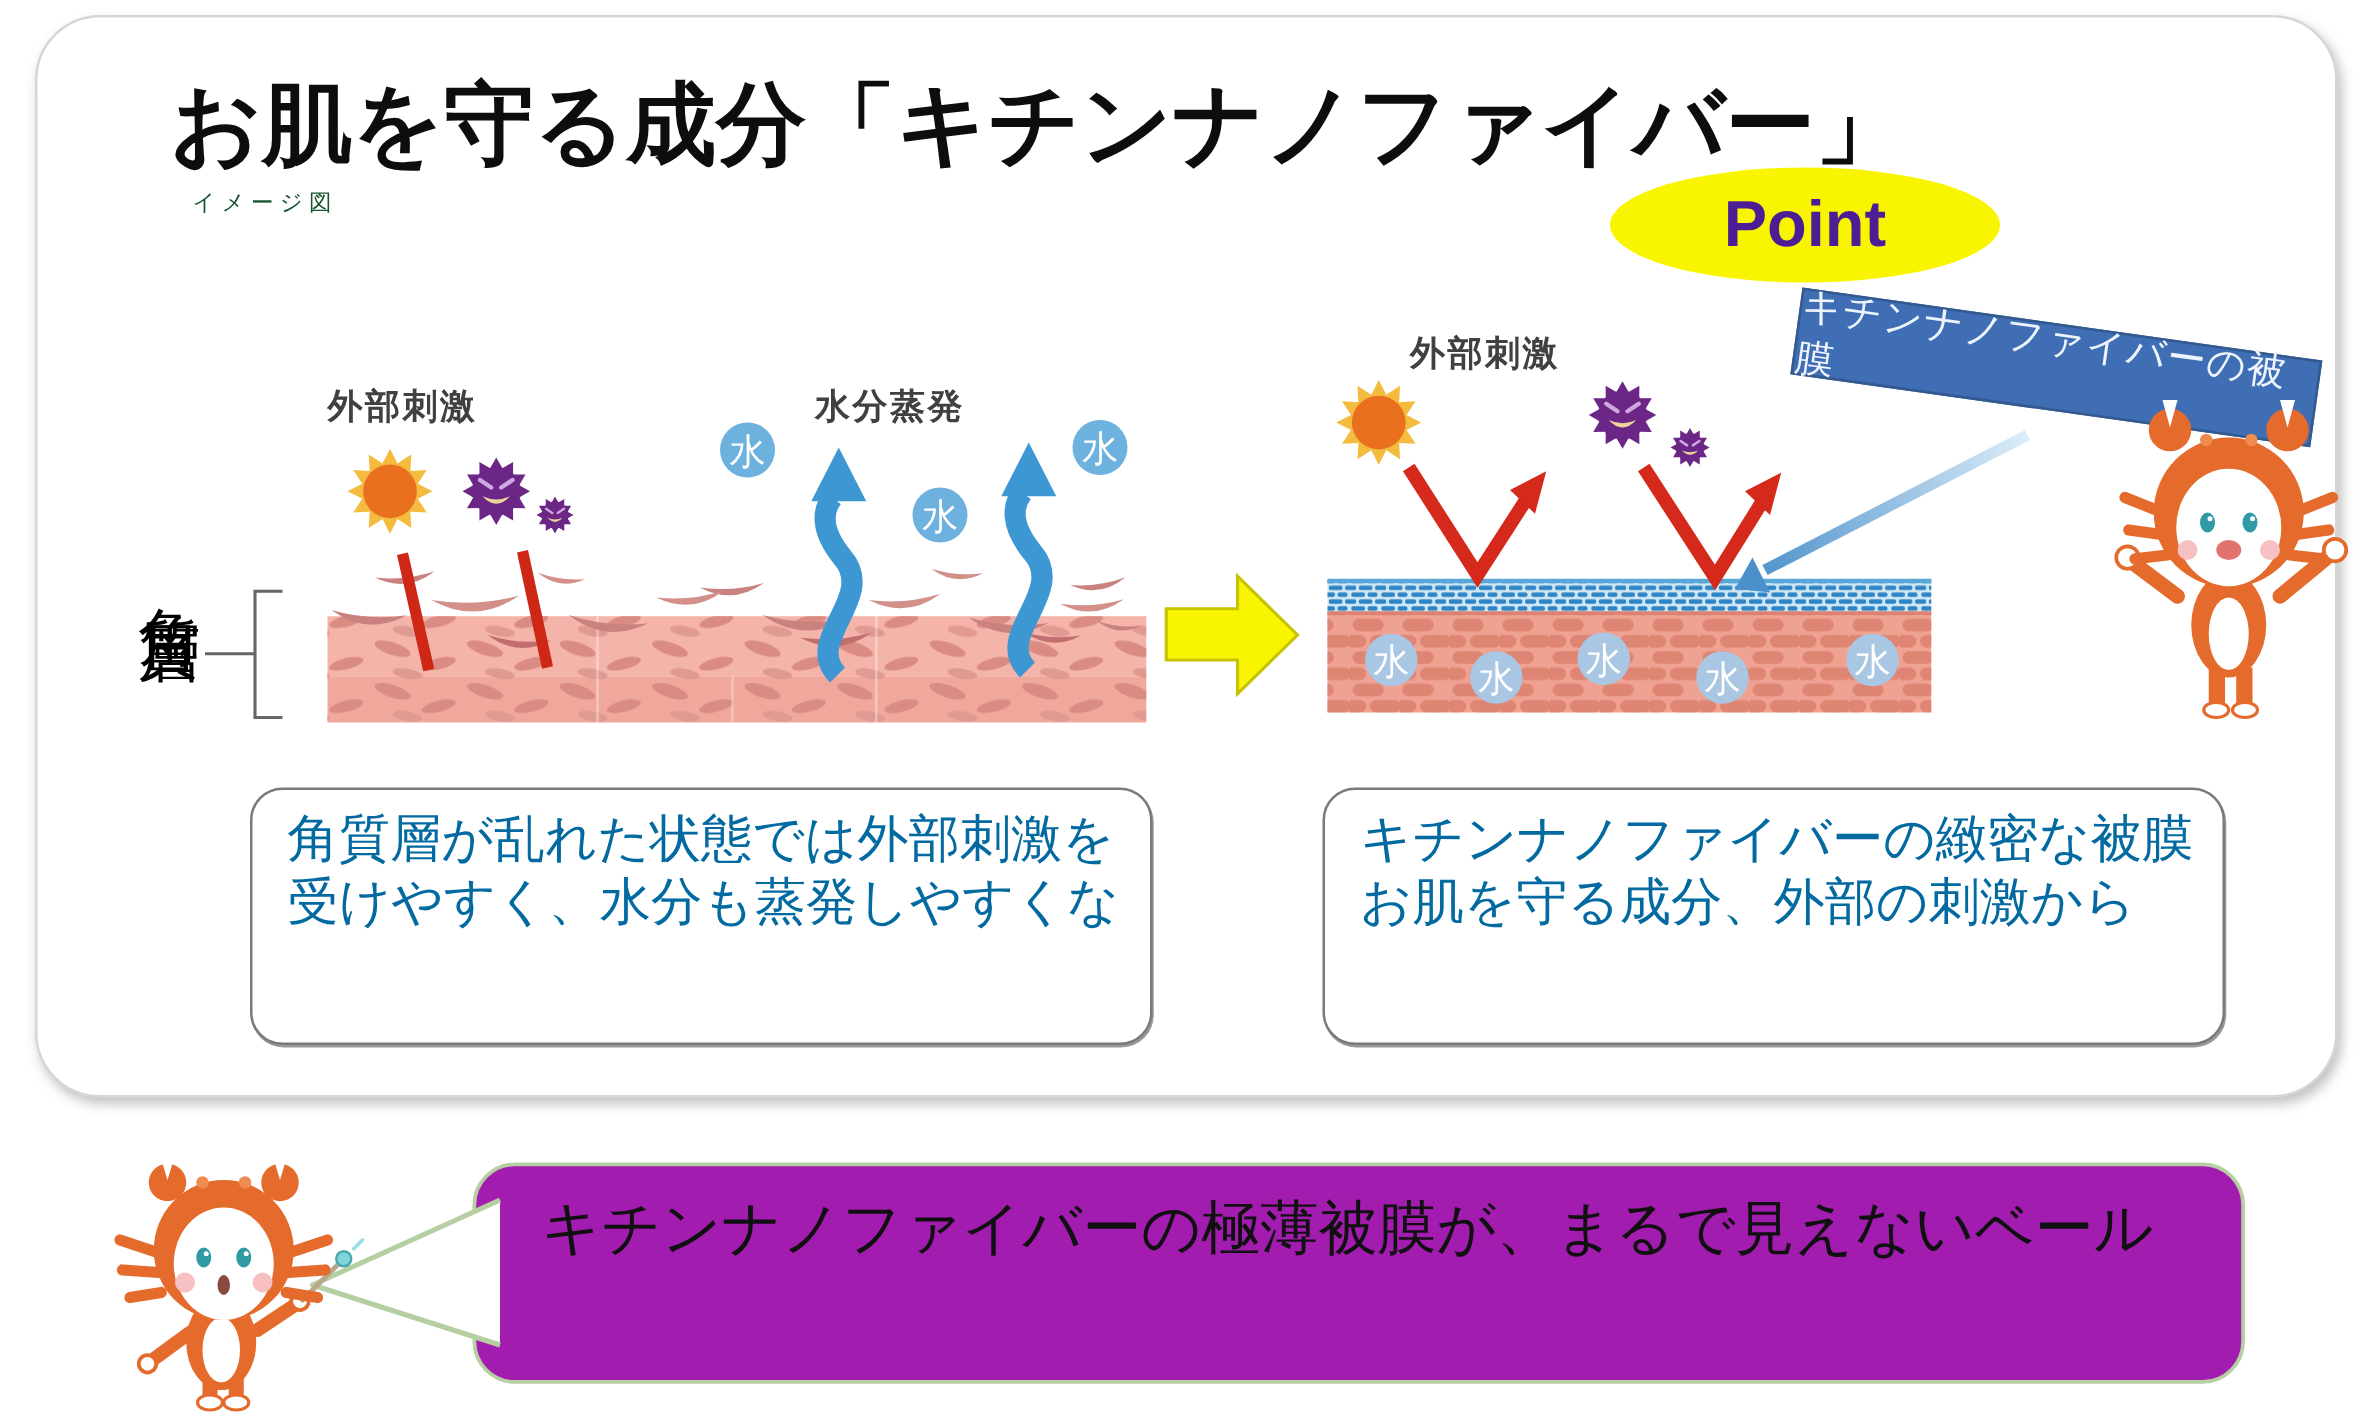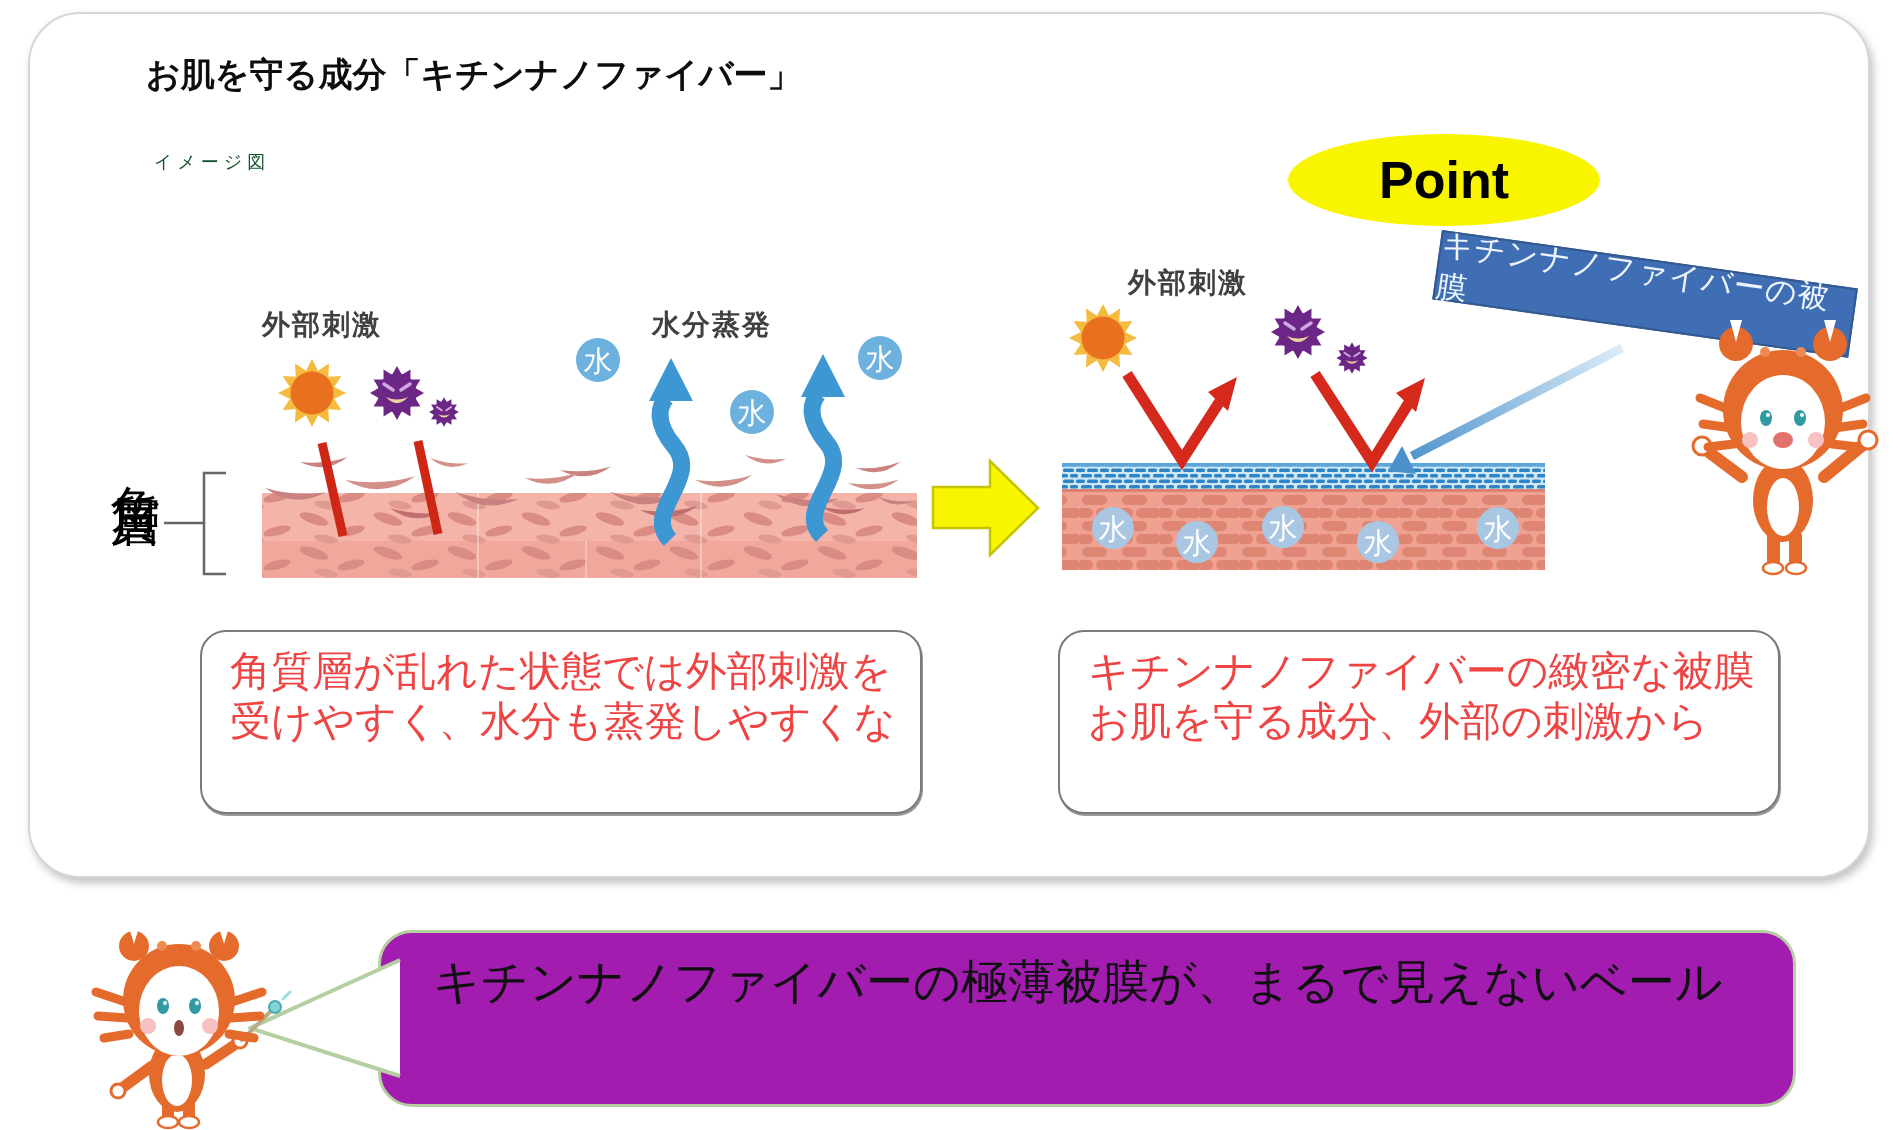--- a/index.html
+++ b/index.html
@@ -1,35 +1,35 @@
 <!DOCTYPE html>
 <html><head>
 <meta charset="utf-8">
 <style>
   html,body{margin:0;padding:0;background:#ffffff;width:1899px;height:1130px;overflow:hidden;
     font-family:"Liberation Sans","DejaVu Sans",sans-serif;}
   .abs{position:absolute;}
   #card{left:28px;top:12px;width:1838px;height:862px;background:#fff;border:2px solid #d6d6d6;
     border-radius:52px;box-shadow:3px 5px 9px rgba(120,120,120,.45);z-index:0;}
-  #page-title{left:146px;top:52px;font-size:34px;font-weight:bold;color:#0d0d0d;z-index:2;letter-spacing:0;}
+  #page-title{left:136px;top:52px;font-size:72px;font-weight:bold;color:#0d0d0d;z-index:2;letter-spacing:0;}
   #image-note{left:154px;top:150px;font-size:18px;color:#14532d;letter-spacing:5px;z-index:2;}
   .diagram-label{font-size:28px;font-weight:bold;color:#404040;letter-spacing:2px;z-index:2;}
   #stimulus-left{left:262px;top:306px;}
   #evaporation-label{left:652px;top:306px;}
   #stimulus-right{left:1128px;top:264px;}
   #layer-label{left:103px;top:446px;font-size:50px;color:#000;writing-mode:vertical-rl;
     letter-spacing:7px;z-index:2;}
   #point-badge{left:1288px;top:134px;width:312px;height:92px;background:#f9f500;border-radius:50%;
-    display:flex;align-items:center;justify-content:center;font-size:52px;font-weight:bold;color:#000000;z-index:3;}
+    display:flex;align-items:center;justify-content:center;font-size:52px;font-weight:bold;color:#4c1d95;z-index:3;}
   #film-banner{left:1442px;top:230px;width:416px;height:66px;background:#3f6eb5;border:2px solid #33598f;
     transform:rotate(8deg);transform-origin:0 0;display:flex;align-items:center;justify-content:center;
     color:#eef4fb;font-size:31px;letter-spacing:1px;z-index:3;}
-  .caption-box{width:722px;height:184px;background:#fff;border:2.5px solid #7a7a7a;border-radius:26px;
+  .caption-box{width:722px;height:206px;background:#fff;border:2.5px solid #7a7a7a;border-radius:26px;
     box-shadow:1px 2px 0 #9a9a9a;z-index:2;padding:14px 0 0 28px;box-sizing:border-box;
-    font-size:41px;color:#ef4444;line-height:50px;}
+    font-size:41px;color:#0369a1;line-height:50px;}
   #caption-left{left:200px;top:630px;}
   #caption-right{left:1058px;top:630px;}
   .caption-box span{display:block;}
   #speech-bubble{left:378px;top:930px;width:1418px;height:177px;background:#a21caf;border:3.5px solid #b6cfa2;
     border-radius:34px;z-index:4;box-sizing:border-box;padding:20px 0 0 52px;font-size:47px;
     color:#101010;line-height:58px;}
   #speech-bubble span{display:block;}
   #bubble-tail{left:240px;top:946px;width:162px;height:142px;z-index:5;}
   #diagram-canvas{left:0;top:0;z-index:1;}
   #crab-left-svg{left:64px;top:916px;z-index:6;}

